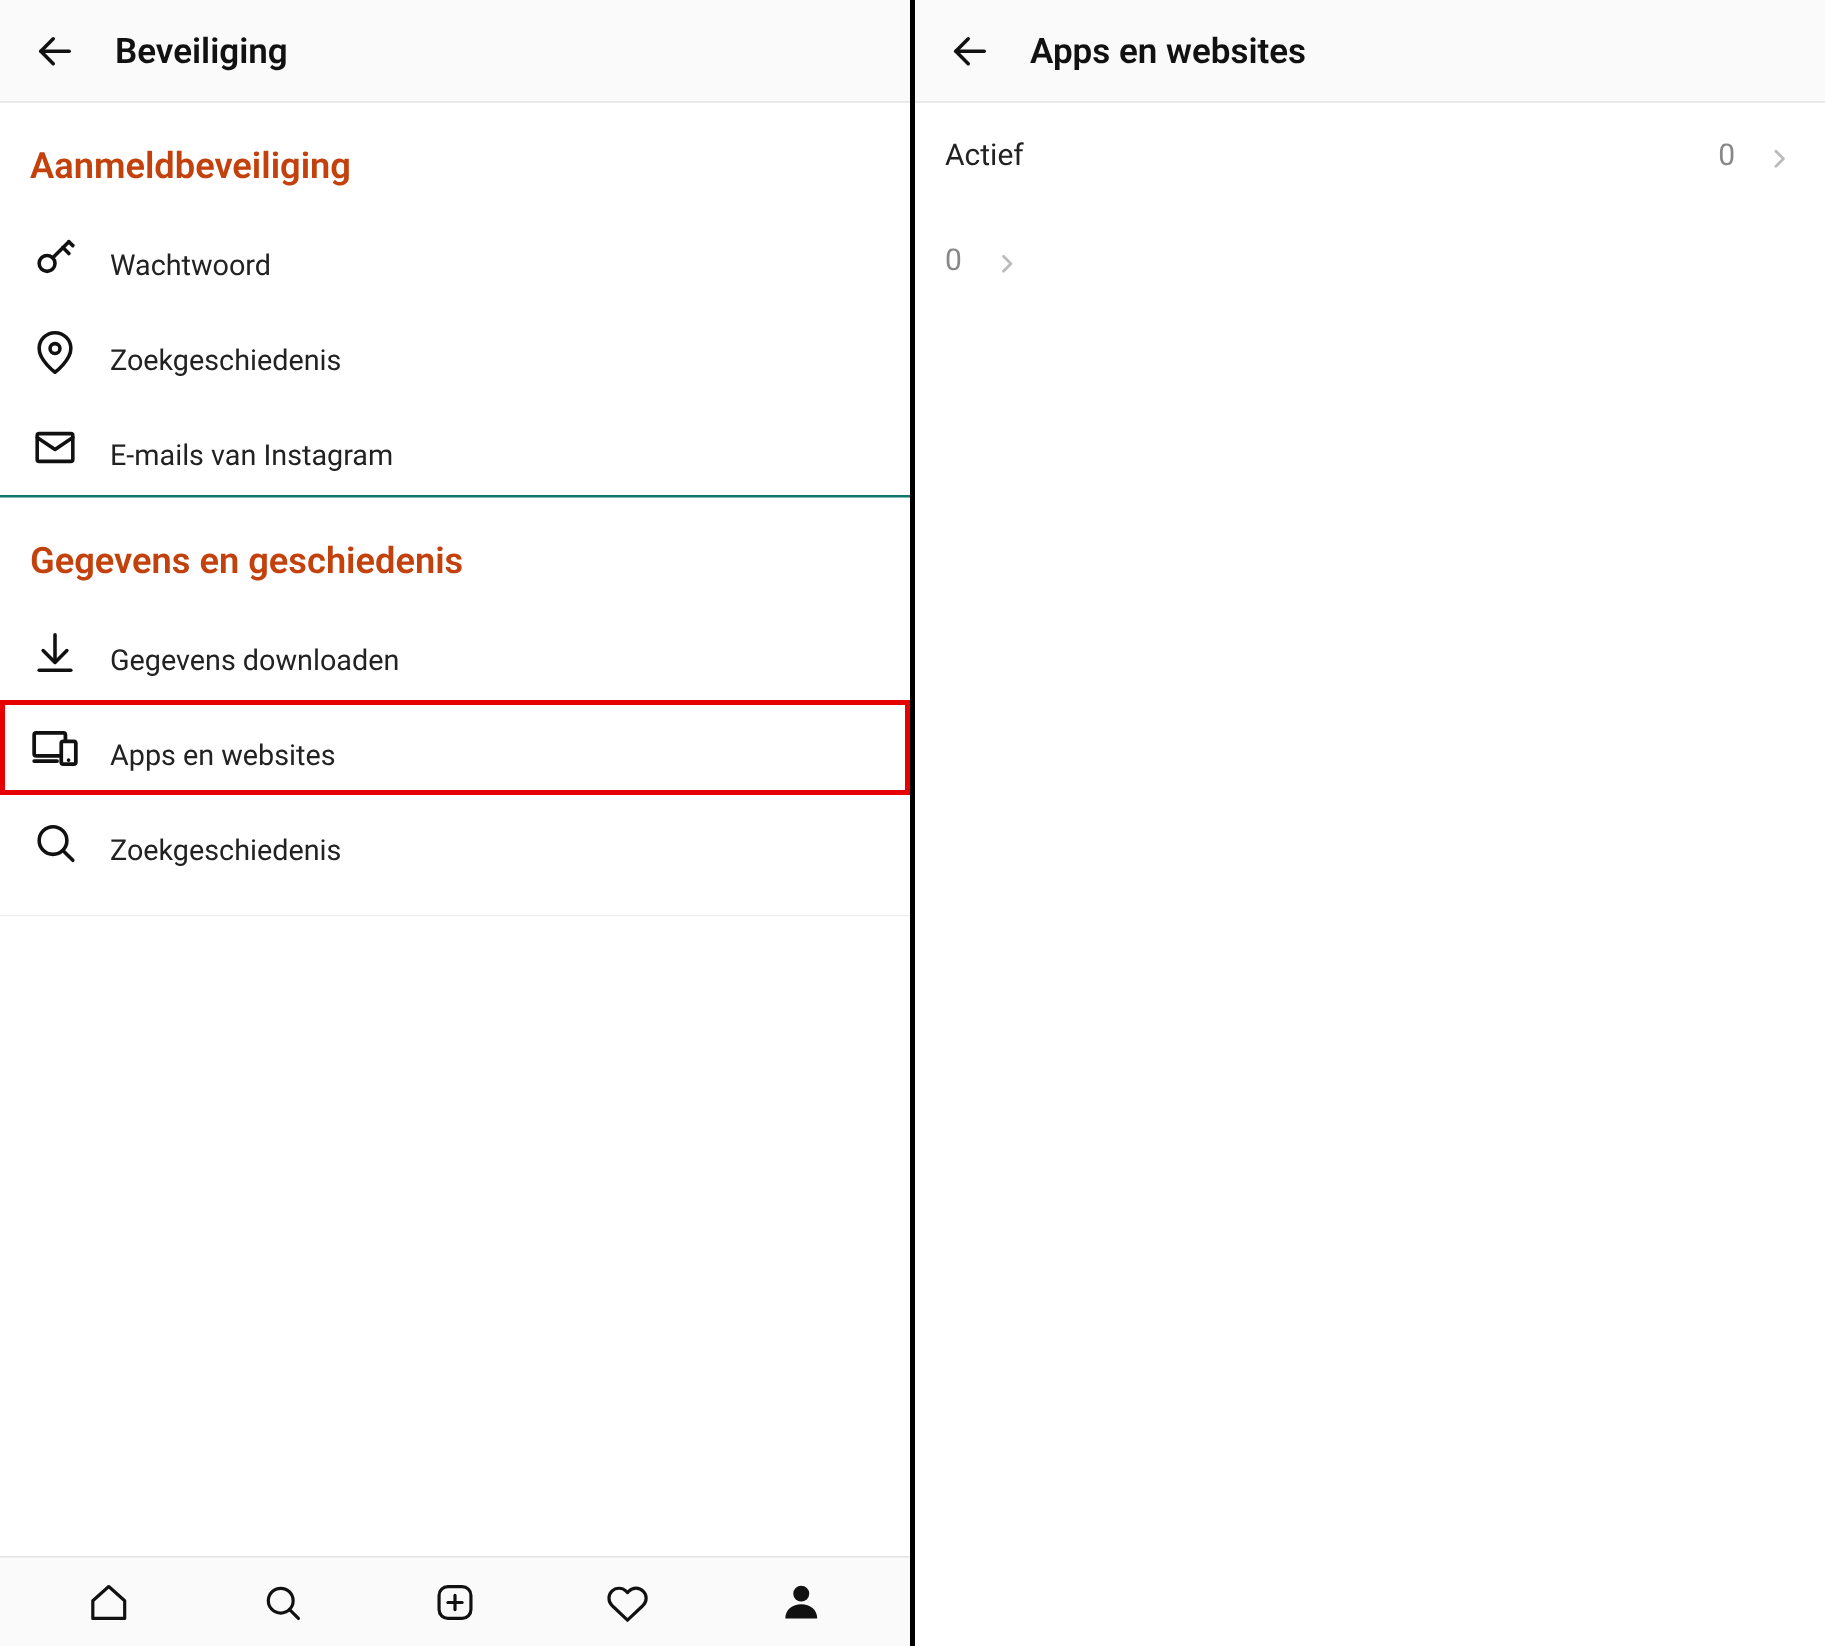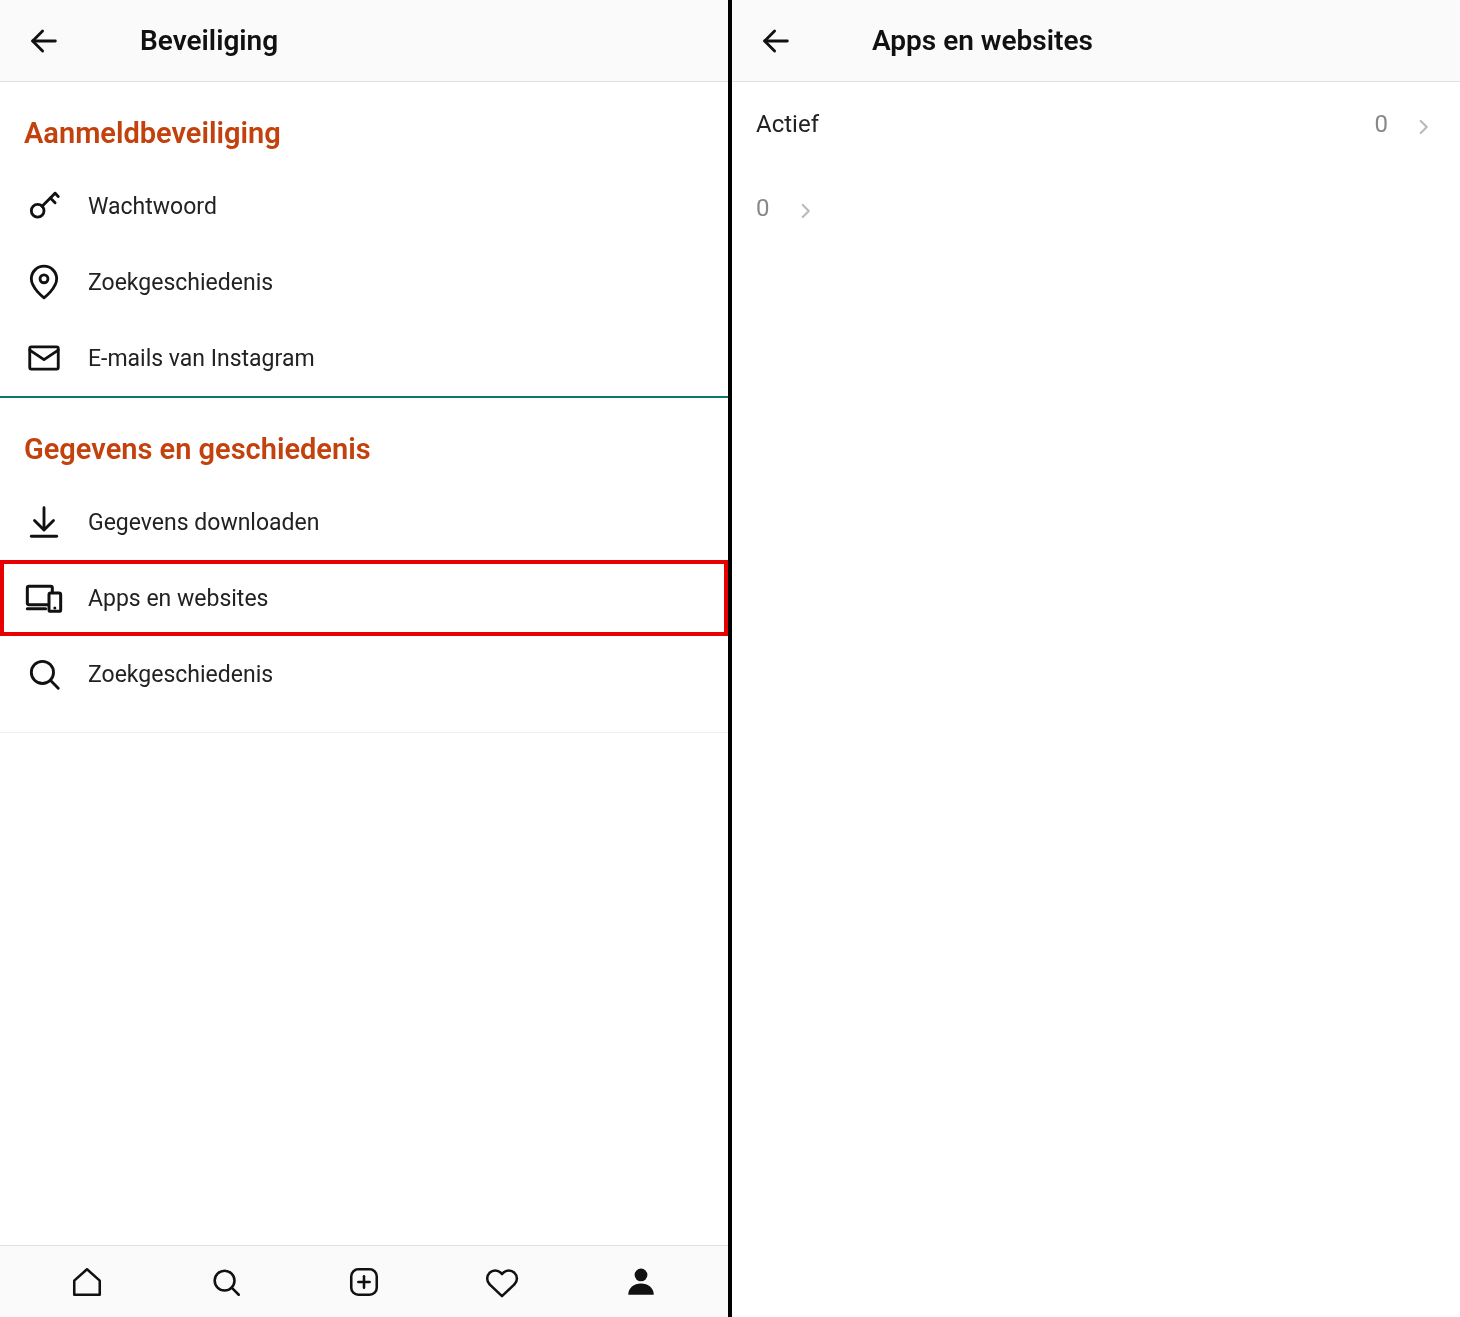--- a/index.html
+++ b/index.html
@@ -21,21 +21,20 @@
   .panel.left {
     border-right: 4px solid #000;
   }
   .header {
     background: #fafafa;
     border-bottom: 1px solid #e0e0e0;
     height: 82px;
     display: flex;
     align-items: center;
     padding: 0 22px;
-    gap: 48px;
   }
   .back-btn {
     width: 44px;
     height: 44px;
     display: flex;
     align-items: center;
     justify-content: center;
     cursor: pointer;
   }
   .header-title {
@@ -55,21 +54,21 @@
     font-size: 29px;
     font-weight: 600;
     color: #c2410c;
     padding: 34px 32px 18px 24px;
   }
   .section + .section .section-title {
     border-top: 2px solid #0f766e;
   }
   .menu-item {
     display: flex;
-    align-items: center;
+    align-items: flex-end;
     padding: 18px 24px;
     cursor: pointer;
     gap: 24px;
   }
   .menu-item.highlighted {
     outline: 4px solid #e60000;
     outline-offset: -4px;
   }
   .menu-item .icon {
     width: 40px;

